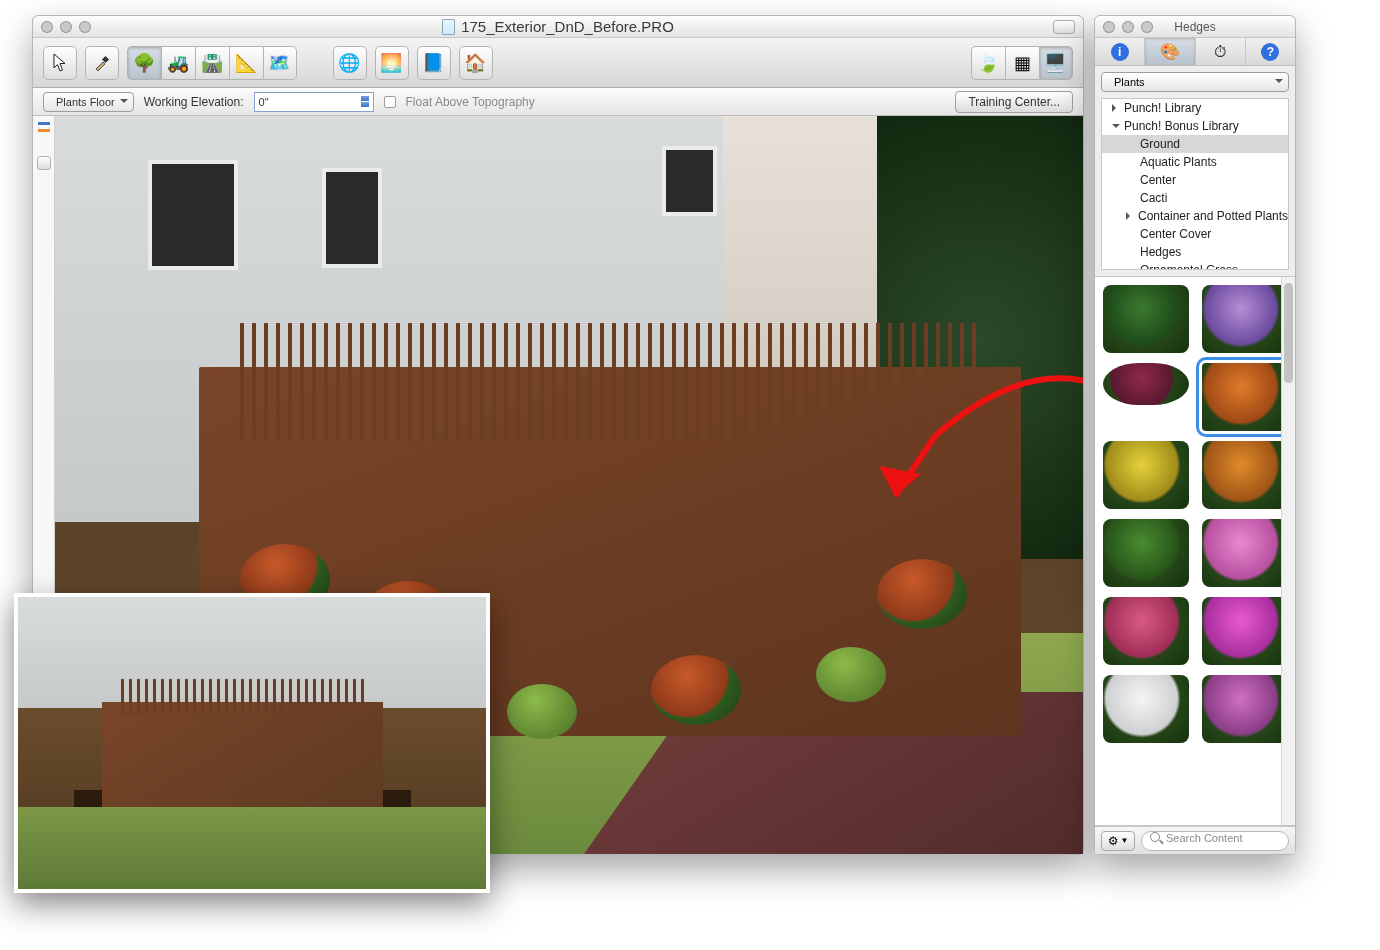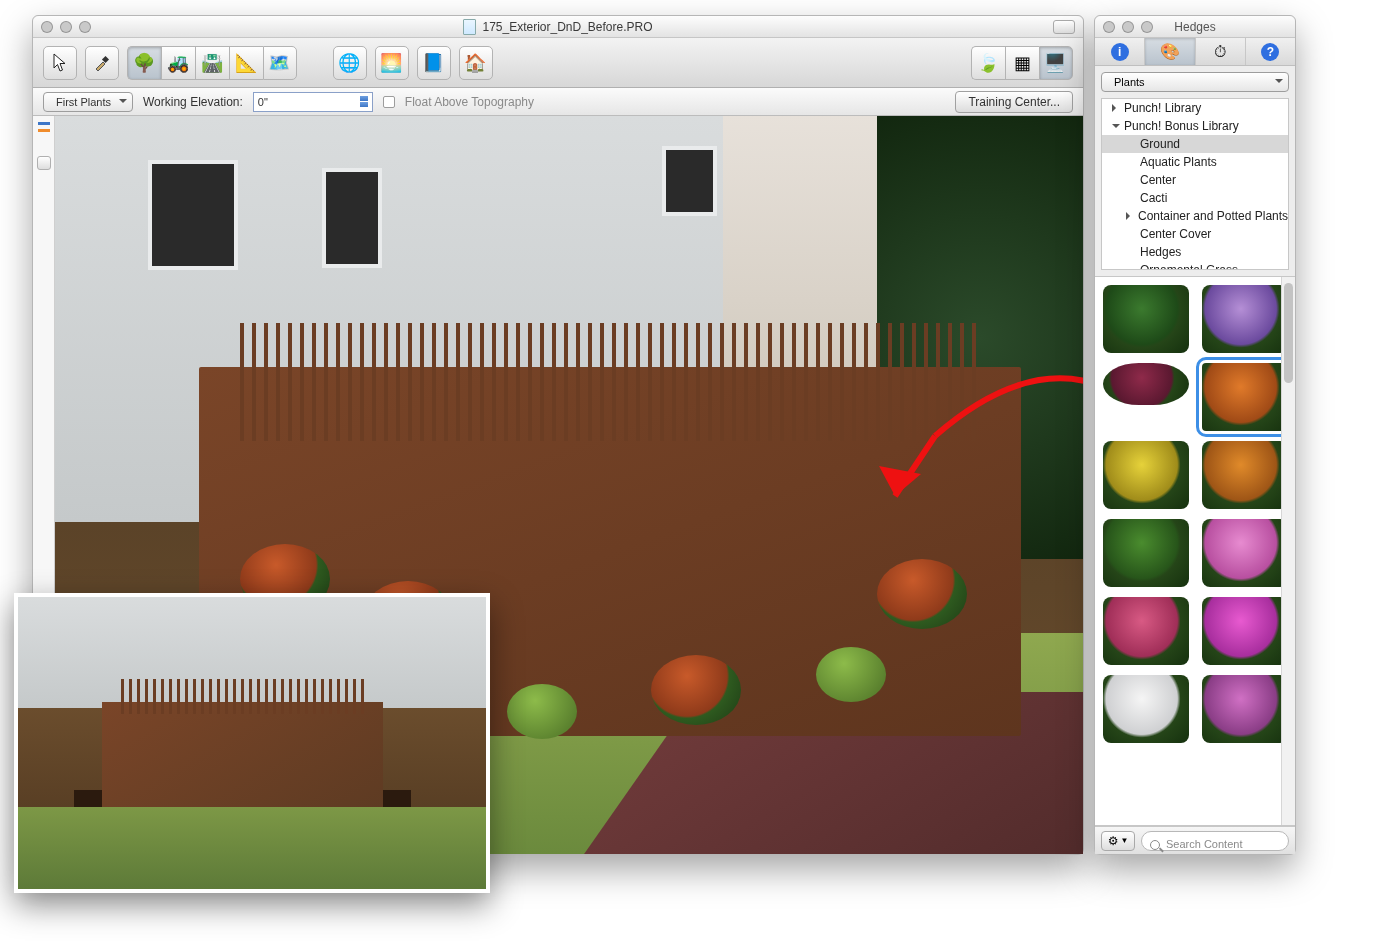--- a/index.html
+++ b/index.html
@@ -12,21 +12,21 @@
     box-shadow: 0 15px 35px rgba(0,0,0,.35);
     display: flex; flex-direction: column;
   }
   .titlebar {
     height: 22px; display: flex; align-items: center; padding: 0 8px;
     background: linear-gradient(#fdfdfd,#e3e3e3); border-bottom:1px solid #c6c6c6;
     border-radius: 6px 6px 0 0; position:relative;
   }
   .traffic { display:flex; gap:7px; align-items:center; }
   .dot { width:12px; height:12px; border-radius:50%; border:1px solid rgba(0,0,0,.25); background:#c9c9c9; }
-  .title-center { position:absolute; left:0; right:0; text-align:right; font-size:12px; color:#3a3a3a; display:flex; justify-content:center; align-items:center; gap:6px; pointer-events:none;}
+  .title-center { position:absolute; left:0; right:0; text-align:right; font-size:15px; color:#3a3a3a; display:flex; justify-content:center; align-items:center; gap:6px; pointer-events:none;}
   .doc-icon { width:13px;height:16px;border:1px solid #8aa; background:linear-gradient(#eaf6ff,#cfe9ff); border-radius:1px; position:relative;}
   .collapse-btn { margin-left:auto; width:22px;height:14px;border:1px solid #a9a9a9;border-radius:3px;background:linear-gradient(#fff,#dcdcdc); }
 
   .toolbar-row {
     height:50px; background:linear-gradient(#f3f3f3,#d7d7d7); border-bottom:1px solid #b0b0b0;
     display:flex; align-items:center; padding:0 10px; gap:8px;
   }
   .tbtn { width:34px; height:34px; border:1px solid #b3b3b3; border-radius:5px; background:linear-gradient(#ffffff,#dedede); display:flex; align-items:center; justify-content:center; font-size:18px; }
   .tbtn.active { background:linear-gradient(#d7dde3,#b9c3cd); box-shadow:inset 0 1px 3px rgba(0,0,0,.25); }
   .seg { display:flex; }
@@ -122,21 +122,21 @@
     background:radial-gradient(circle at 45% 35%, var(--c1), var(--c2) 55%, #254518 60%, #15300e);
     position:relative;
   }
   .plant.flat{ height:42px; border-radius:50% / 60%; }
   .plant.sel { outline:3px solid #3d8fe6; outline-offset:3px; border-radius:4px;}
   .scrollbar{ position:absolute; right:0; top:0; bottom:0; width:14px; background:#f1f1f1; border-left:1px solid #d6d6d6;}
   .scrollbar .sthumb{ position:absolute; left:2px; right:2px; top:6px; height:100px; background:#c3c3c3; border-radius:5px;}
 
   .panel-footer{ height:28px; display:flex; align-items:center; gap:6px; padding:0 6px; background:linear-gradient(#f6f6f6,#e0e0e0); border-top:1px solid #c7c7c7; }
   .gear-btn{ width:34px;height:20px;border:1px solid #a9a9a9;border-radius:4px;background:linear-gradient(#fff,#ddd);display:flex;align-items:center;justify-content:center;font-size:12px; gap:2px;}
-  .search-field{ flex:1; height:20px; border:1px solid #b8b8b8; border-radius:10px; background:#fff; display:flex; align-items:flex-end; padding:0 8px; gap:6px; font-size:11px; color:#8a8a8a;}
+  .search-field{ flex:1; height:20px; border:1px solid #b8b8b8; border-radius:10px; background:#fff; display:flex; align-items:flex-start; padding:0 8px; gap:6px; font-size:11px; color:#8a8a8a;}
   .mag{ width:10px;height:10px;border:1.5px solid #8a8a8a;border-radius:50%; position:relative;}
   .mag::after{content:"";position:absolute;width:5px;height:1.5px;background:#8a8a8a; left:8px; top:8px; transform:rotate(45deg);}
 </style>
 </head>
 <body>
 
 <div class="main-window">
   <div class="titlebar">
     <div class="traffic">
       <div class="dot"></div>
@@ -176,21 +176,21 @@
     <div class="tbtn">🏠</div>
     <div class="seg right-seg">
       <div class="tbtn">🍃</div>
       <div class="tbtn">▦</div>
       <div class="tbtn active">🖥️</div>
     </div>
   </div>
 
   <div class="options-bar">
     <div class="combo">
-      <span>First Plants</span>
+      <span>Plants Floor</span>
     </div>
     <span>Working Elevation:</span>
     <div class="text-input">
       <span>0"</span>
       <span class="stepper">
           <span></span>
           <span></span>
         </span>
     </div>
     <span class="chk"></span>

